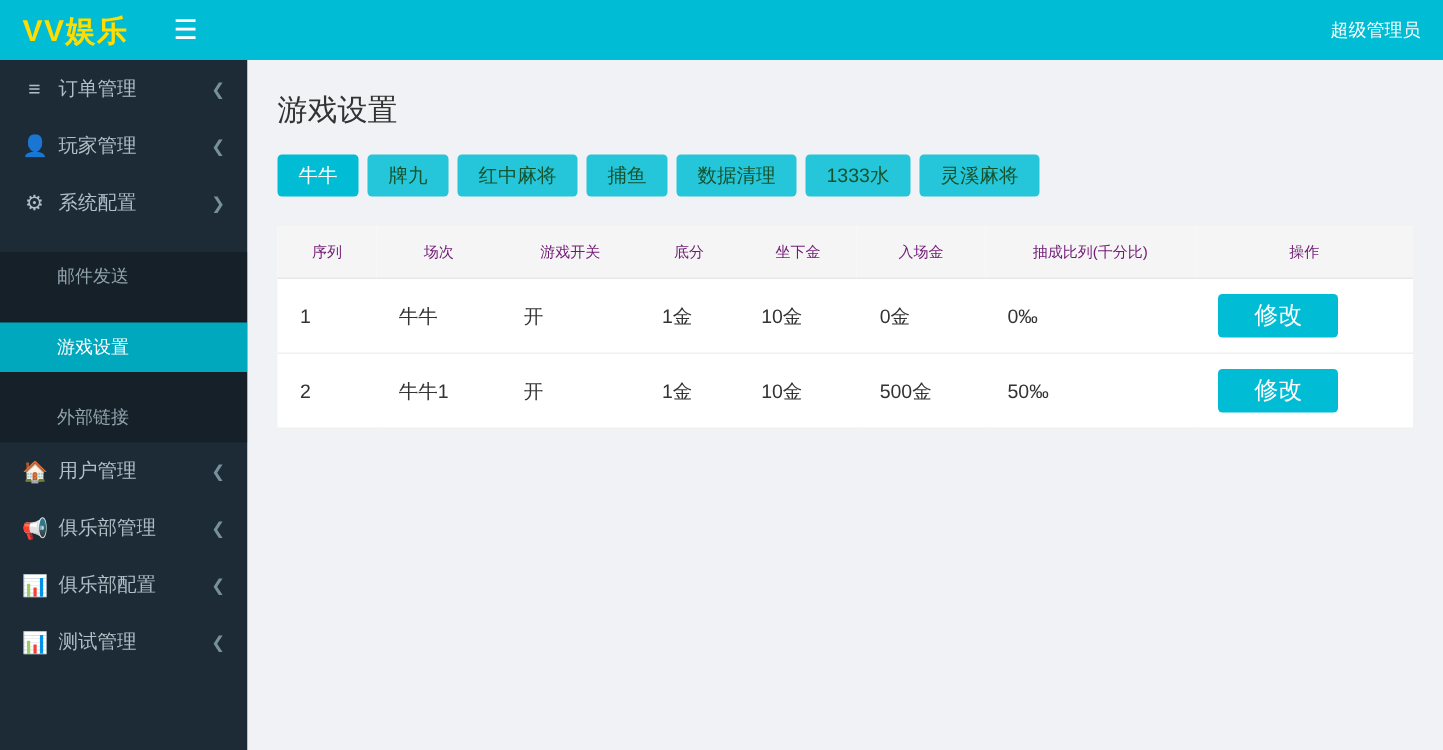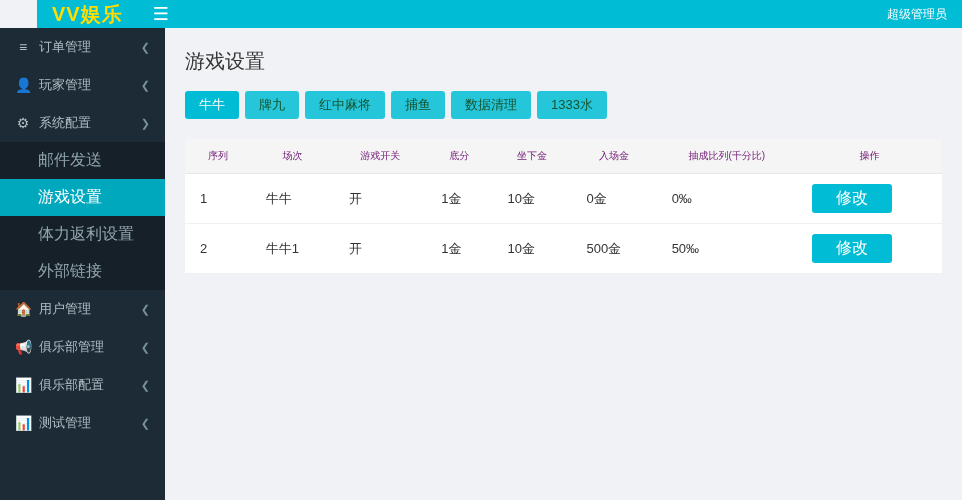--- a/index.html
+++ b/index.html
@@ -1,27 +1,26 @@
 <!DOCTYPE html>
 <html><head>
   <meta charset="utf-8">
   <style>
     * { margin: 0; padding: 0; box-sizing: border-box; }
     body { font-family: "Microsoft YaHei", Arial, sans-serif; font-size: 13px; background: #f0f2f5; display: flex; flex-direction: column; height: 500px; overflow: hidden; }
 
     
     .top-header {
       background: #00bcd4;
-      height: 28px;
+      height: 40px;
       display: flex;
       align-items: center;
       justify-content: space-between;
       padding: 0 15px;
       flex-shrink: 0;
-      margin-left: 37px;
     }
     .logo {
       font-size: 20px;
       font-weight: bold;
       color: #ffdd00;
       letter-spacing: 1px;
     }
     .hamburger-icon {
       color: white;
       font-size: 18px;
@@ -70,21 +69,22 @@
       font-size: 11px;
       color: #78909c;
     }
     .sidebar-sub {
       background: #162028;
     }
     .sidebar-sub-item {
       padding: 8px 15px 8px 38px;
       cursor: pointer;
       color: #90a4ae;
-      font-size: 16px;
+      font-size: 12px;
+      margin-top: 14px;
     }
     .sidebar-sub-item.active { color: white; background: #00a8be; }
 
     
     .content-area {
       flex: 1;
       padding: 20px;
       background: #f0f2f5;
       overflow-y: auto;
     }
@@ -199,23 +199,20 @@
     </div>
 
     <div class="sidebar-sub">
       <div class="sidebar-sub-item">
         <span>邮件发送</span>
       </div>
       <div class="sidebar-sub-item active">
         <span>游戏设置</span>
       </div>
       <div class="sidebar-sub-item">
-        <span>体力返利设置</span>
-      </div>
-      <div class="sidebar-sub-item">
         <span>外部链接</span>
       </div>
     </div>
 
     <div class="sidebar-item">
       <div class="sidebar-item-left">
         <span class="sidebar-icon">🏠</span>
         <span>用户管理</span>
       </div>
       <span class="sidebar-arrow">❮</span>
@@ -251,20 +248,21 @@
 
     <h2 class="page-title">游戏设置</h2>
 
     <div class="game-tabs">
       <button class="game-tab active">牛牛</button>
       <button class="game-tab inactive">牌九</button>
       <button class="game-tab inactive">红中麻将</button>
       <button class="game-tab inactive">捕鱼</button>
       <button class="game-tab inactive">数据清理</button>
       <button class="game-tab inactive">1333水</button>
+      <button class="game-tab inactive">灵溪麻将</button>
     </div>
 
     <table class="data-table">
       <thead>
         <tr>
           <th>序列</th>
           <th>场次</th>
           <th>游戏开关</th>
           <th>底分</th>
           <th>坐下金</th>

